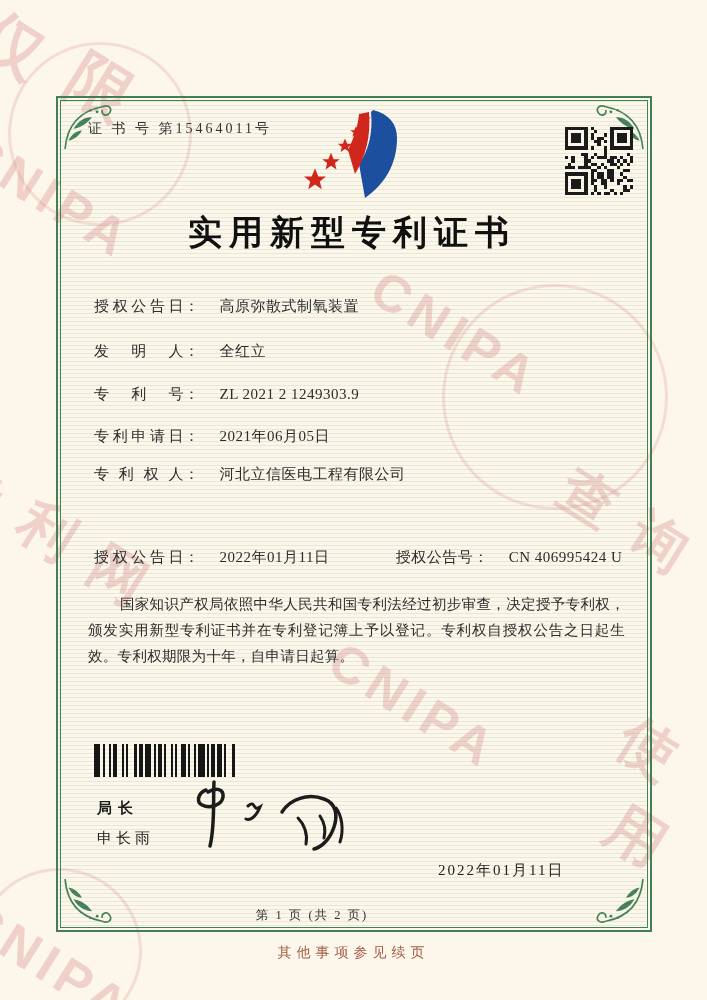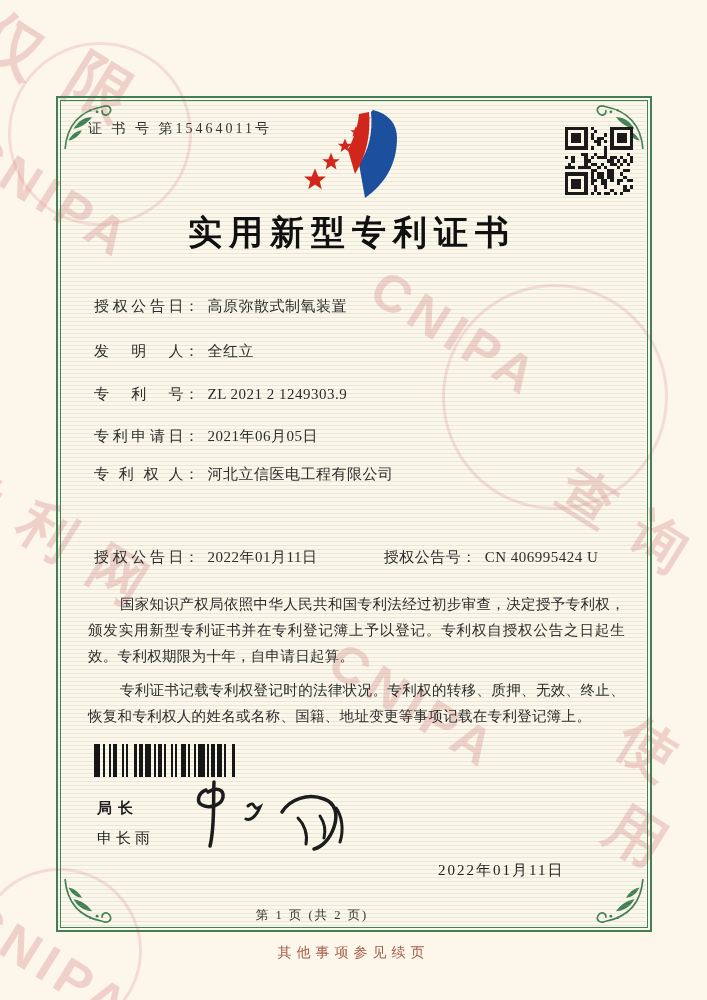--- a/index.html
+++ b/index.html
@@ -34,21 +34,21 @@
   .logo{position:absolute;left:293px;top:106px;width:118px;height:96px;}
   .qr{position:absolute;left:565px;top:127px;width:68px;height:68px;}
   .title{
     position:absolute;left:56px;top:210px;width:592px;text-align:center;
     font-size:34px;font-weight:bold;letter-spacing:7px;color:#101010;
   }
   
   .frow{position:absolute;left:94px;font-size:15px;letter-spacing:.5px;color:#2d2d2d;white-space:nowrap;}
   .flabel{display:inline-block;width:90px;text-align:justify;text-align-last:justify;}
   .fcolon{display:inline-block;}
-  .fvalue{margin-left:8px;}
+  .fvalue{margin-left:20px;}
   .grant-no-group{margin-left:62px;}
   
   .paras{
     position:absolute;left:88px;top:583px;width:537px;
     font-size:14.5px;line-height:1.78;color:#2c2c2c;text-align:justify;letter-spacing:.3px;
   }
   .paras p{margin:9px 0 3px 0;text-indent:2.2em;}
   
   .barcode{position:absolute;left:94px;top:744px;width:145px;height:33px;display:flex;}
   .barcode div{height:100%;}
@@ -296,21 +296,20 @@
     <span>
       <span class="flabel">授权公告日</span><span class="fcolon">：</span><span class="fvalue">2022年01月11日</span>
     </span>
     <span class="grant-no-group">
       <span>授权公告号</span><span class="fcolon">：</span><span class="fvalue">CN 406995424 U</span>
     </span>
   </div>
 
   <div class="paras">
     <p>国家知识产权局依照中华人民共和国专利法经过初步审查，决定授予专利权，颁发实用新型专利证书并在专利登记簿上予以登记。专利权自授权公告之日起生效。专利权期限为十年，自申请日起算。</p>
-    <p>专利证书记载专利权登记时的法律状况。专利权的转移、质押、无效、终止、恢复和专利权人的姓名或名称、国籍、地址变更等事项记载在专利登记簿上。</p>
   </div>
 
   <div class="barcode">
       <div class="b" style="flex: 3 1 0%;"></div>
       <div style="flex: 1 1 0%;"></div>
       <div class="b" style="flex: 1 1 0%;"></div>
       <div style="flex: 2 1 0%;"></div>
       <div class="b" style="flex: 1 1 0%;"></div>
       <div style="flex: 1 1 0%;"></div>
       <div class="b" style="flex: 2 1 0%;"></div>

